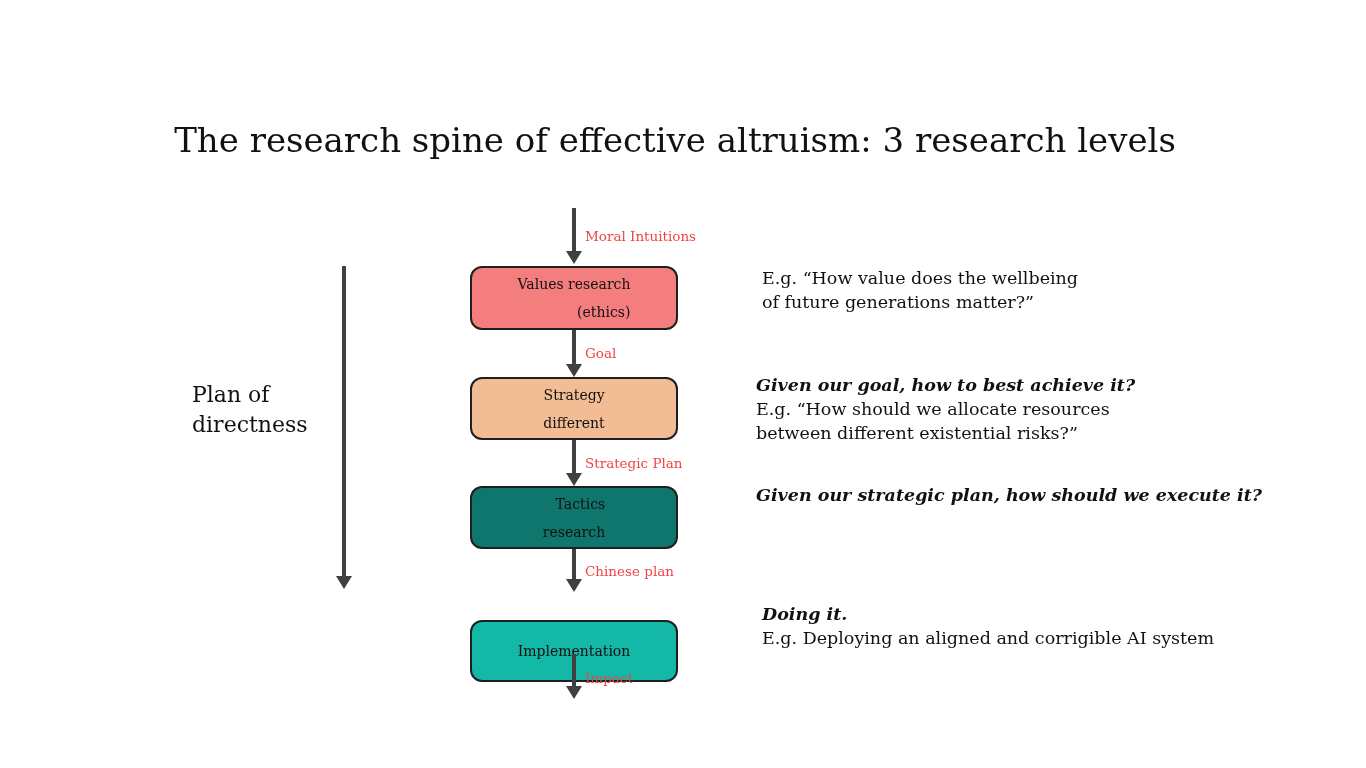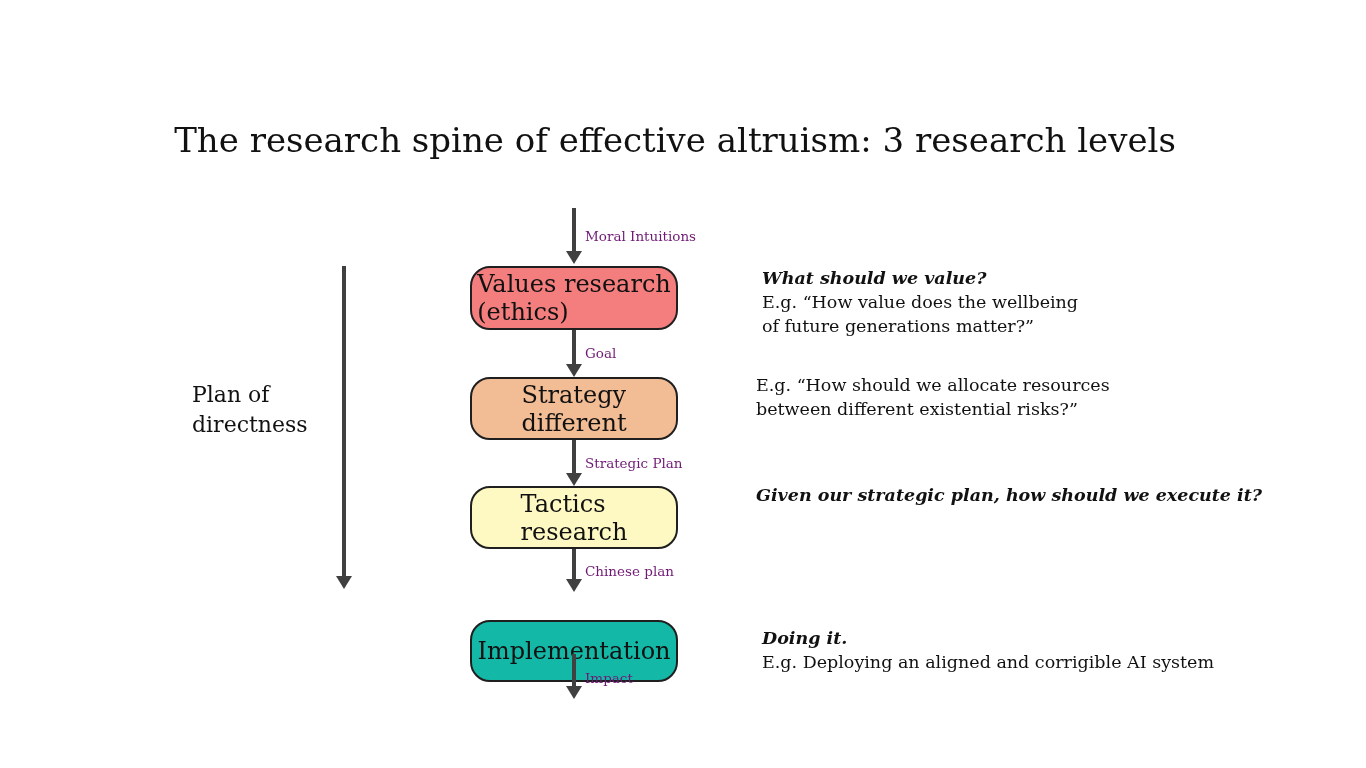--- a/index.html
+++ b/index.html
@@ -36,32 +36,32 @@
     width:0;height:0;
     border-left:8px solid transparent;
     border-right:8px solid transparent;
     border-top:13px solid #404040;
   }
   .node{
     position:absolute;
     left:470px;width:208px;
     box-sizing:border-box;
     border:2px solid #1f1f1f;
-    border-radius:20px;
+    border-radius:12px;
     display:flex;align-items:center;justify-content:center;
-    text-align:left;
-    font-size:24px;
+    text-align:right;
+    font-size:14px;
     line-height:28px;
   }
   .node span{white-space:pre-line;}
   .flow-label{
     position:absolute;
     left:585px;
     font-size:13.5px;
-    color:#701a75;
+    color:#ef4444;
     white-space:nowrap;
   }
   .axis-label{
     position:absolute;
     left:192px;top:344px;
     font-size:22px;
     line-height:30px;
     white-space:pre-line;
   }
   .annotation{
@@ -108,52 +108,52 @@
   <div class="node" style="top: 341px; height: 63px; background: rgb(242, 188, 149);">
     <span>Strategy
 different</span>
   </div>
   <div class="varrow" style="left:566px;top:404px;height:46px;">
     <div class="shaft" style="height:33px;"></div>
     <div class="head" style="top:33px;"></div>
   </div>
   <div class="flow-label" style="top:419px;">Strategic Plan</div>
 
-  <div class="node" style="top: 450px; height: 63px; background: #fef9c3;">
+  <div class="node" style="top: 450px; height: 63px; background: #0f766e;">
     <span>Tactics
 research</span>
   </div>
   <div class="varrow" style="left:566px;top:513px;height:43px;">
     <div class="shaft" style="height:30px;"></div>
     <div class="head" style="top:30px;"></div>
   </div>
   <div class="flow-label" style="top:527px;">Chinese plan</div>
 
   <div class="node" style="top: 584px; height: 62px; background: #14b8a6;">
     <span>Implementation</span>
   </div>
   <div class="varrow" style="left:566px;top:618px;height:45px;">
     <div class="shaft" style="height:32px;"></div>
     <div class="head" style="top:32px;"></div>
   </div>
   <div class="flow-label" style="top:634px;text-align:right;">Impact</div>
 
   <div class="annotation" style="left:762px;top:230px;">
-    <div class="q">What should we value?</div>
     <div class="e">E.g. “How value does the wellbeing
 of future generations matter?”</div>
   </div>
 
   <div class="annotation" style="left:756px;top:337px;">
+    <div class="q">Given our goal, how to best achieve it?</div>
     <div class="e">E.g. “How should we allocate resources
 between different existential risks?”</div>
   </div>
 
   <div class="annotation" style="left:756px;top:447px;">
     <div class="q">Given our strategic plan, how should we execute it?</div>
   </div>
 
-  <div class="annotation" style="left:762px;top:590px;">
+  <div class="annotation" style="left:762px;top:566px;">
     <div class="q">Doing it.</div>
     <div class="e">E.g. Deploying an aligned and corrigible AI system</div>
   </div>
 
 </div>
 
 </body></html>

